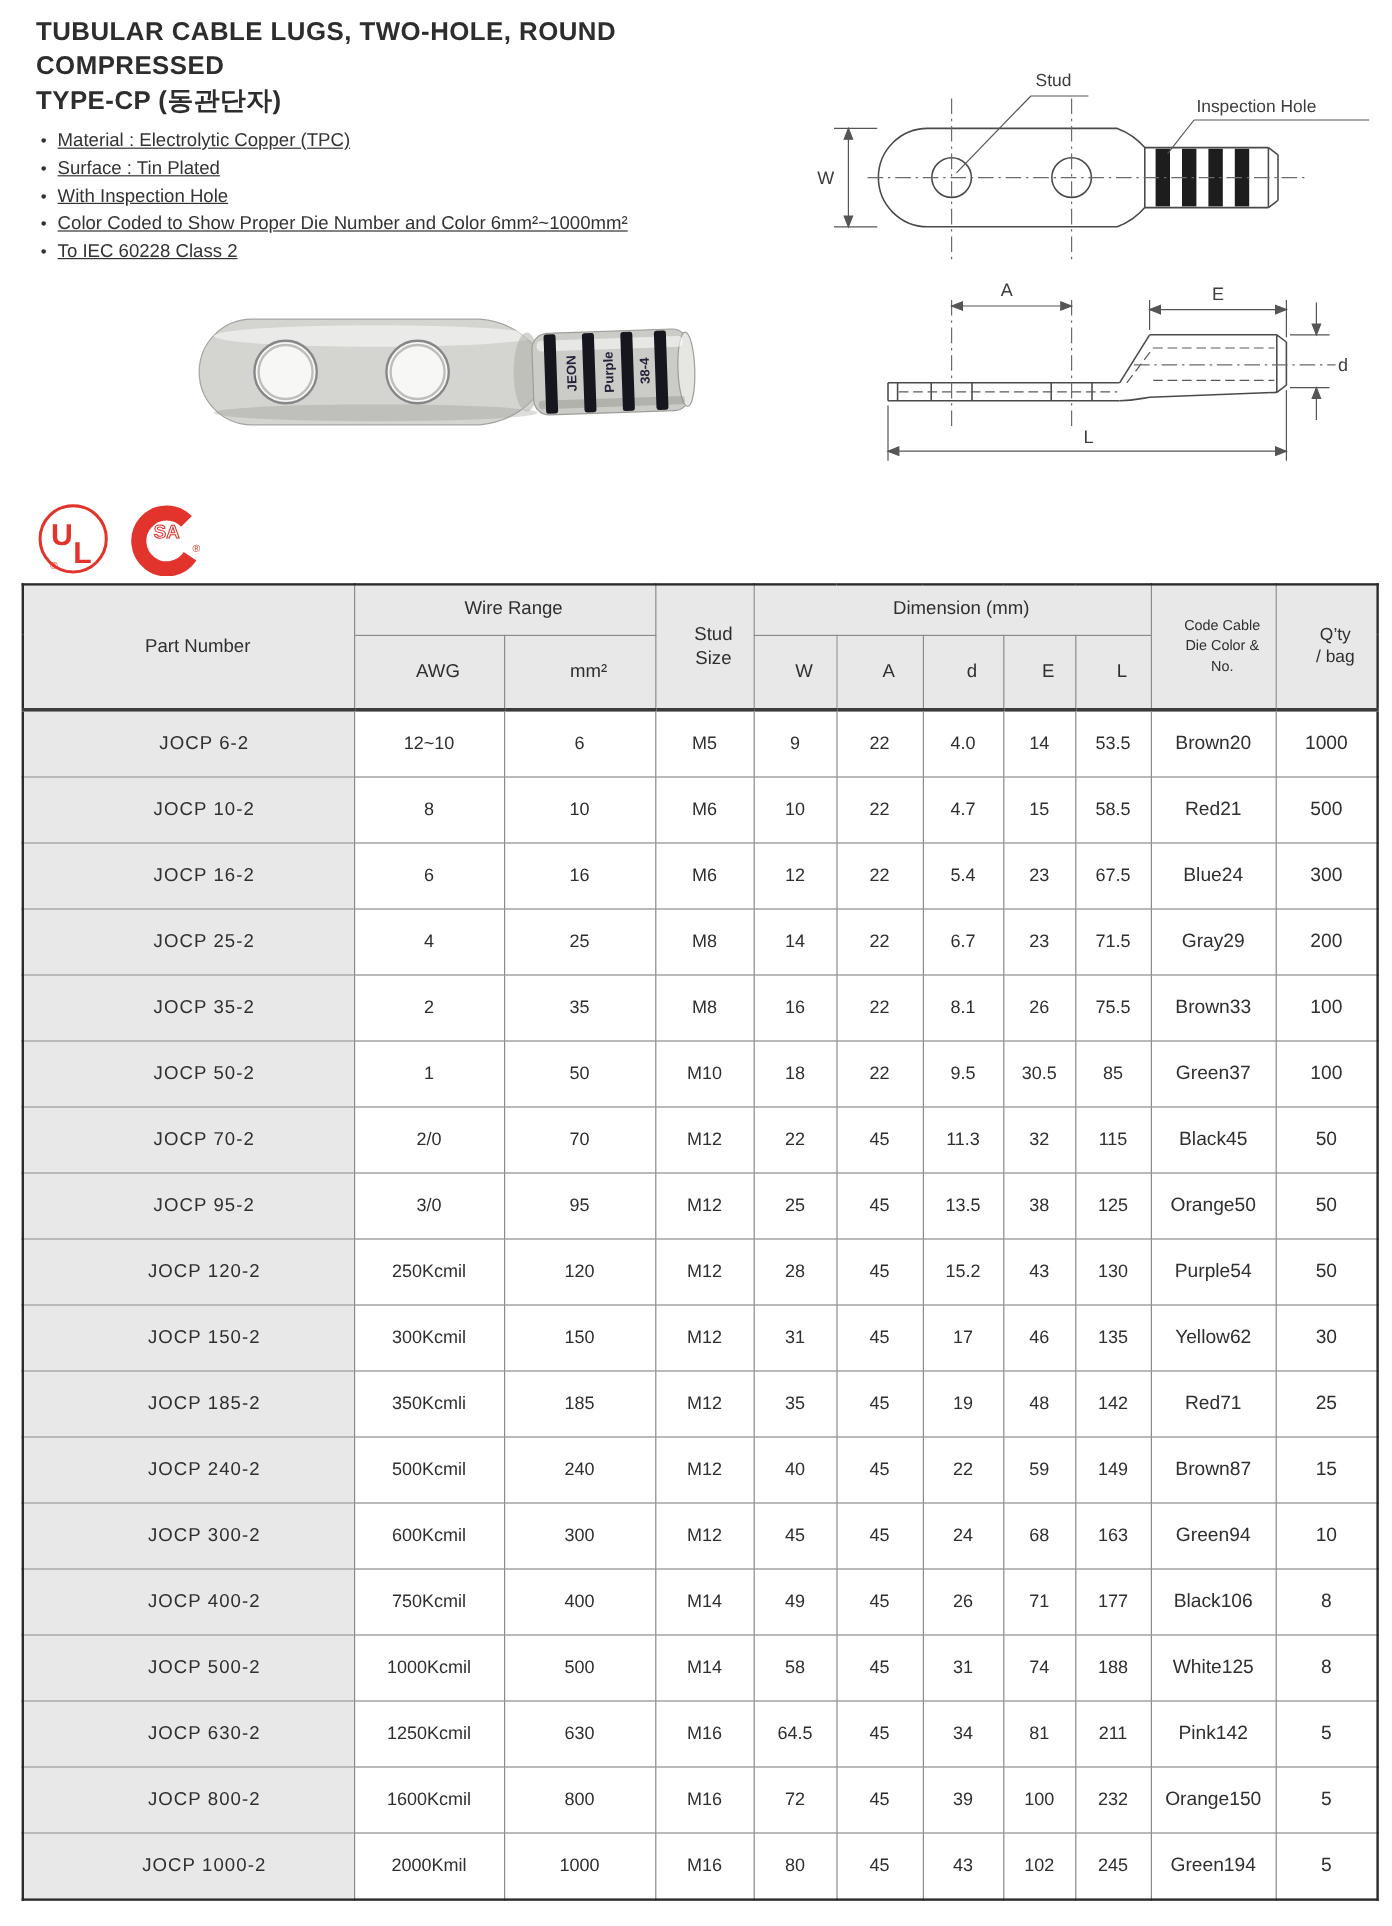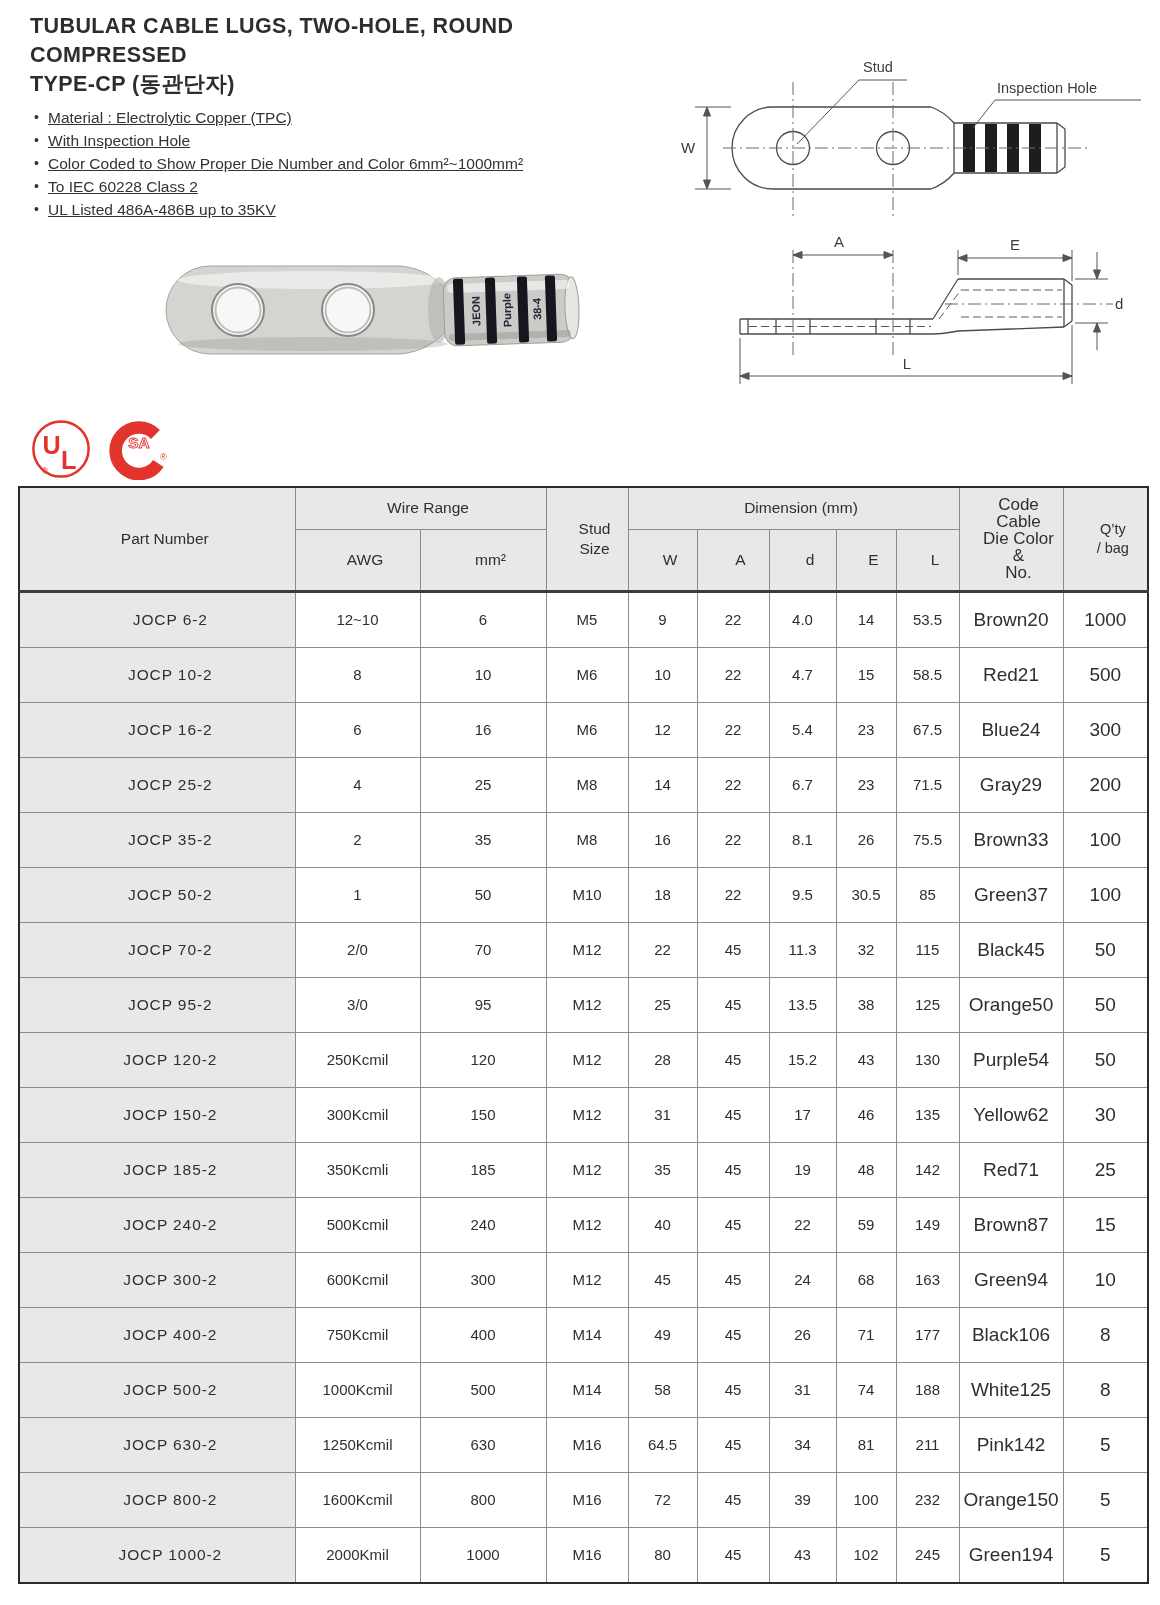--- a/index.html
+++ b/index.html
@@ -25,47 +25,47 @@
   
   table.spec { position:absolute; left:18px; top:486px; width:1129px;
     border-collapse:collapse; table-layout:fixed; border:2px solid #2b2b2b; }
   table.spec th, table.spec td {
     border:1px solid #8b8b8b; text-align:center; vertical-align:middle;
     padding:0 2px; color:#2f2f2f; overflow:hidden;
   }
   table.spec thead th { background:#e8e8e8; font-weight:normal; font-size:15.5px;padding-left:17px; }
   table.spec thead tr.tier1 { height:42px; }
   table.spec thead tr.tier2 { height:62px; }
-  table.spec thead th.h-code { font-size:17px; line-height:17px; }
+  table.spec thead th.h-code { font-size:12px; line-height:17px; }
   table.spec thead th.h-qty  { font-size:14.5px; line-height:19px; }
   table.spec thead th.h-stud { line-height:20px; }
   table.spec tbody td { height:54px; font-size:15px; background:#fff; }
   table.spec tbody tr:first-child td { border-top:3px solid #3c3c3c; }
   table.spec tbody td.c-part { background:#e8e8e8; letter-spacing:.9px; font-size:15.5px;padding-left:28px; }
-  table.spec tbody td.c-code, table.spec tbody td.c-qty { font-size:19px; }
+  table.spec tbody td.c-code, table.spec tbody td.c-qty { font-size:16px; }
   
   .footnote { position:absolute; left:34px; top:1640px; font-size:14.5px; color:#0f172a; }
   .footnote sup { font-size:9.5px; vertical-align:6px; }
 </style>
 </head>
 <body>
 
 <div class="page">
 
   <div class="title-block">
     <h1>
       <span>TUBULAR CABLE LUGS, TWO-HOLE, ROUND COMPRESSED</span><br>
       <span>TYPE-CP (동관단자)</span>
     </h1>
     <ul class="features">
         <li>Material : Electrolytic Copper (TPC)</li>
+        <li>Surface : Tin Plated</li>
         <li>With Inspection Hole</li>
         <li>Color Coded to Show Proper Die Number and Color 6mm²~1000mm²</li>
         <li>To IEC 60228 Class 2</li>
-        <li>UL Listed 486A-486B up to 35KV</li>
       </ul>
   </div>
 
   <svg class="top-view" width="510" height="182" viewBox="0 0 510 182">
     <g stroke="#4a4a4a" stroke-width="1.3" fill="none">
       <path d="M128 55 A41 41 0 0 0 128 137 L286 137 C297 133 303 128 309 121 L309 71 C303 64 297 59 286 55 Z"></path>
       <line x1="309" y1="71" x2="412" y2="71"></line>
       <line x1="309" y1="121" x2="412" y2="121"></line>
       <line x1="412" y1="71" x2="412" y2="121"></line>
       <line x1="412" y1="71" x2="420" y2="77"></line>

